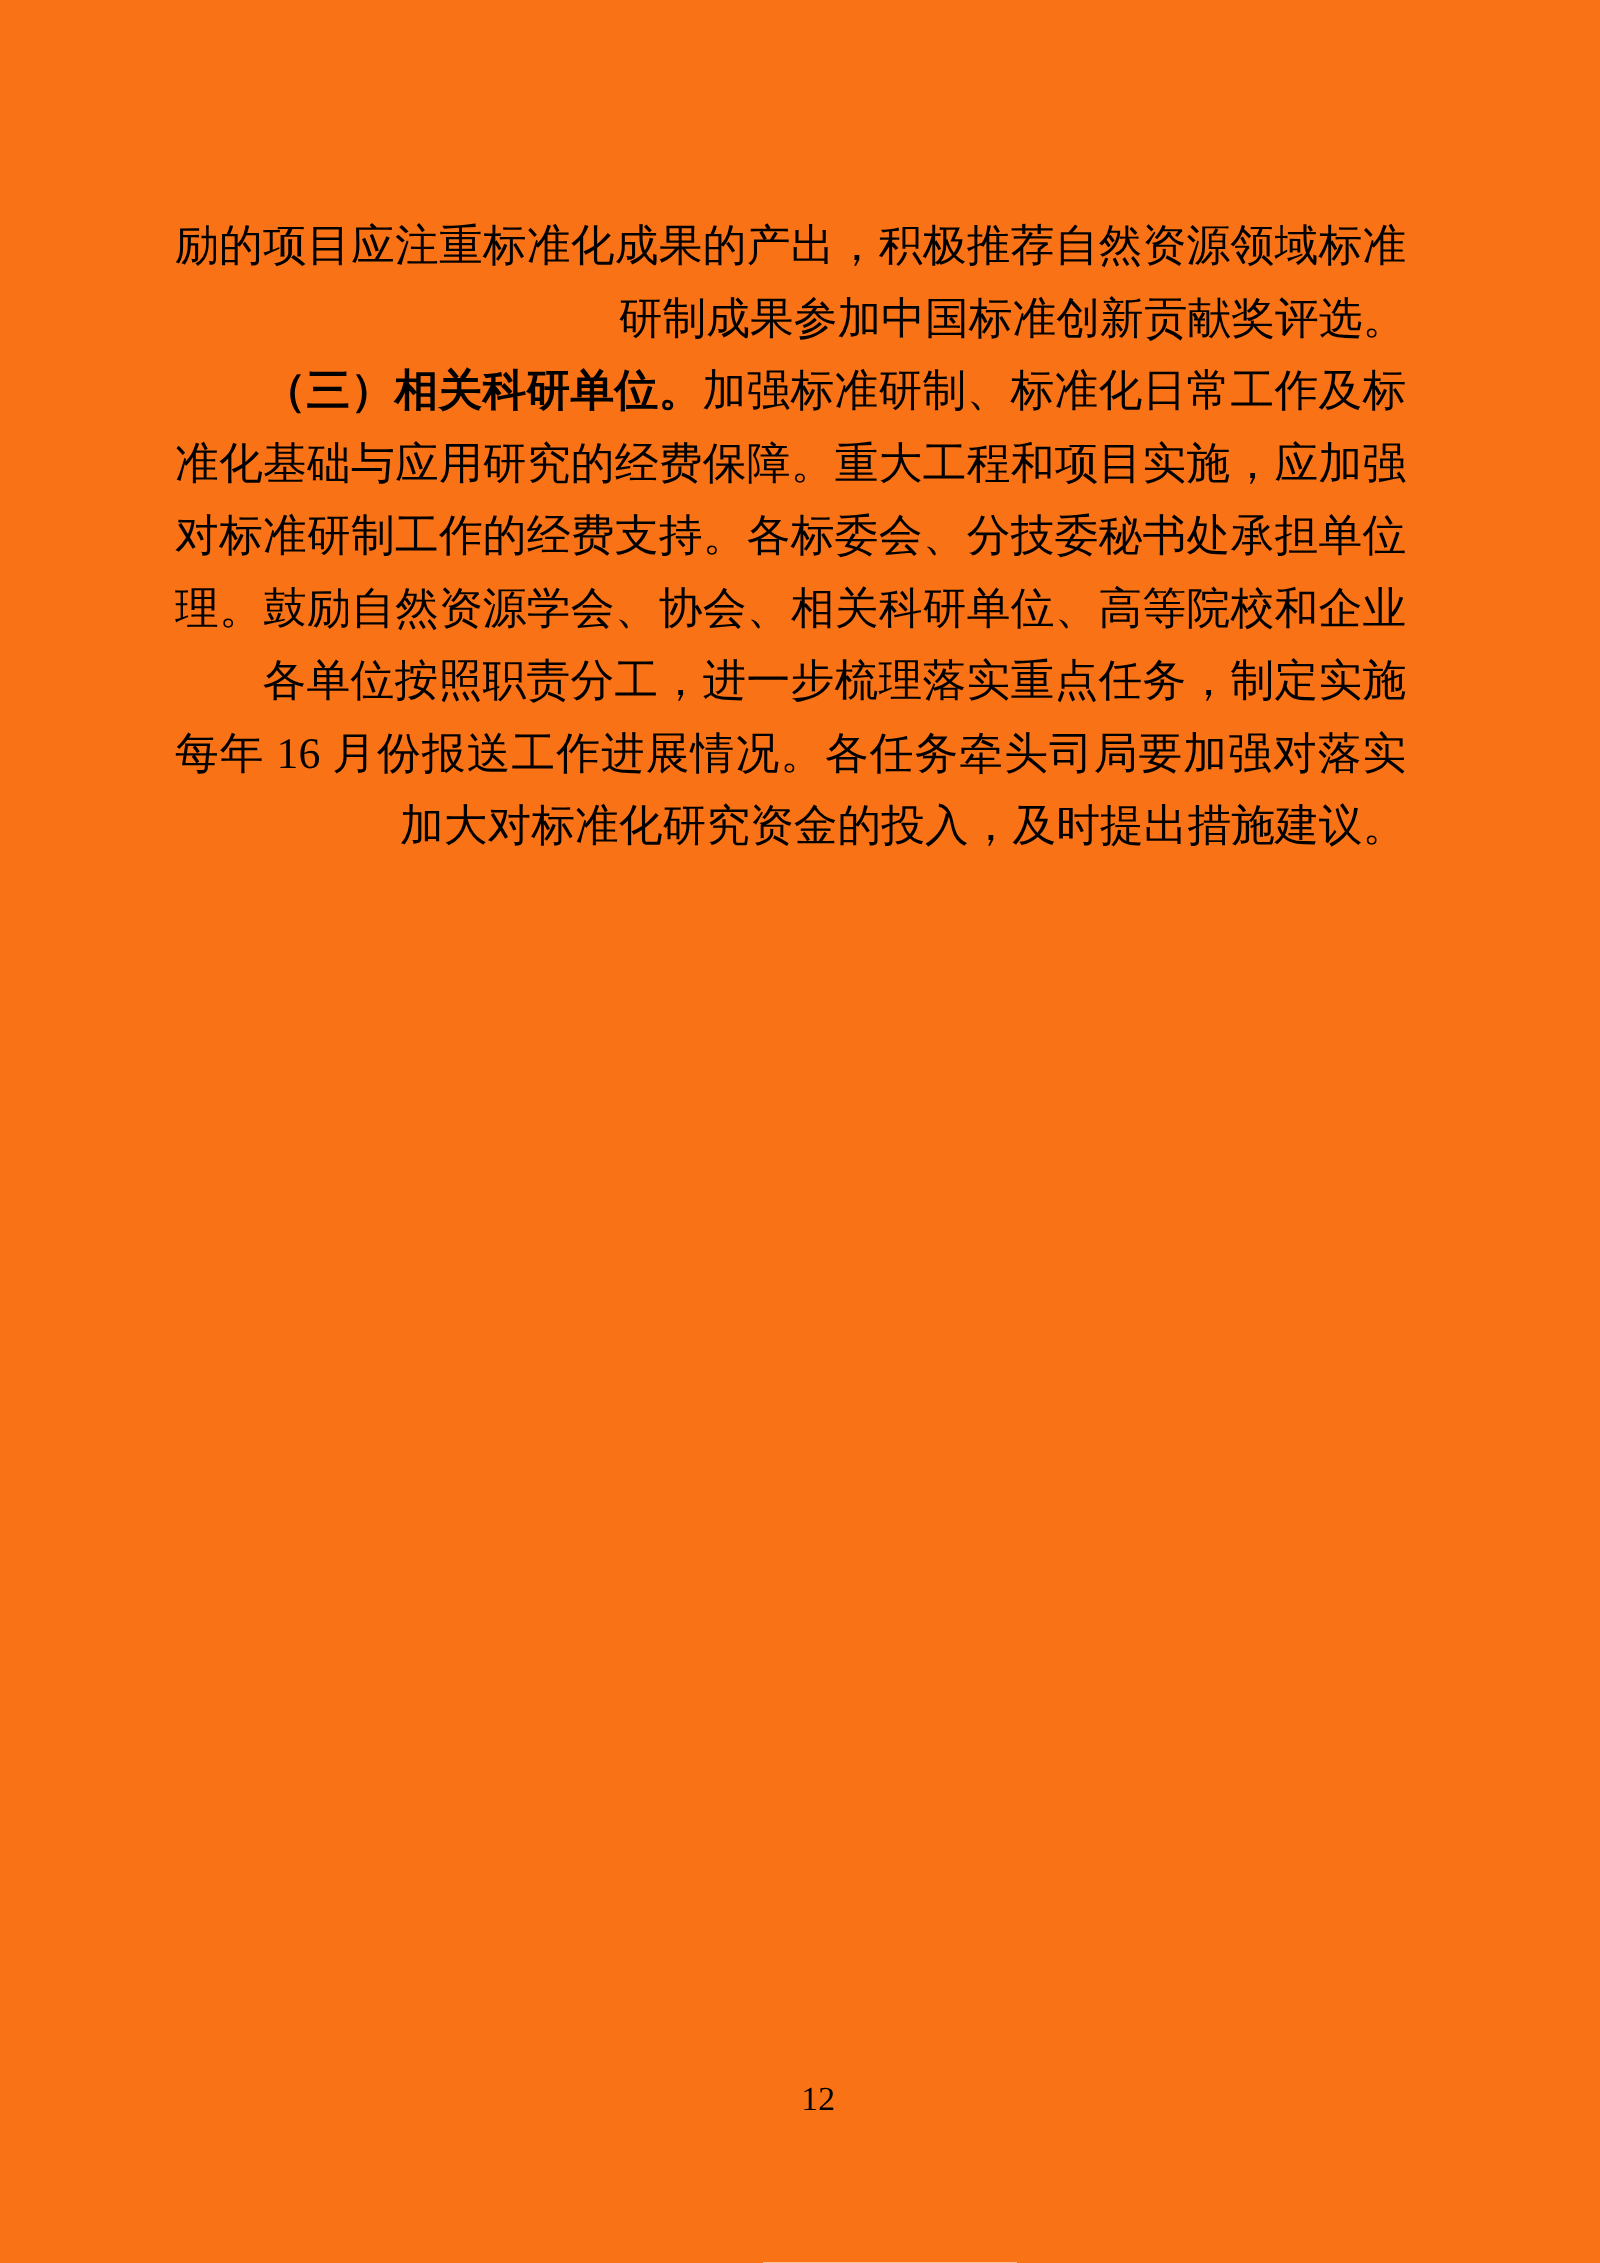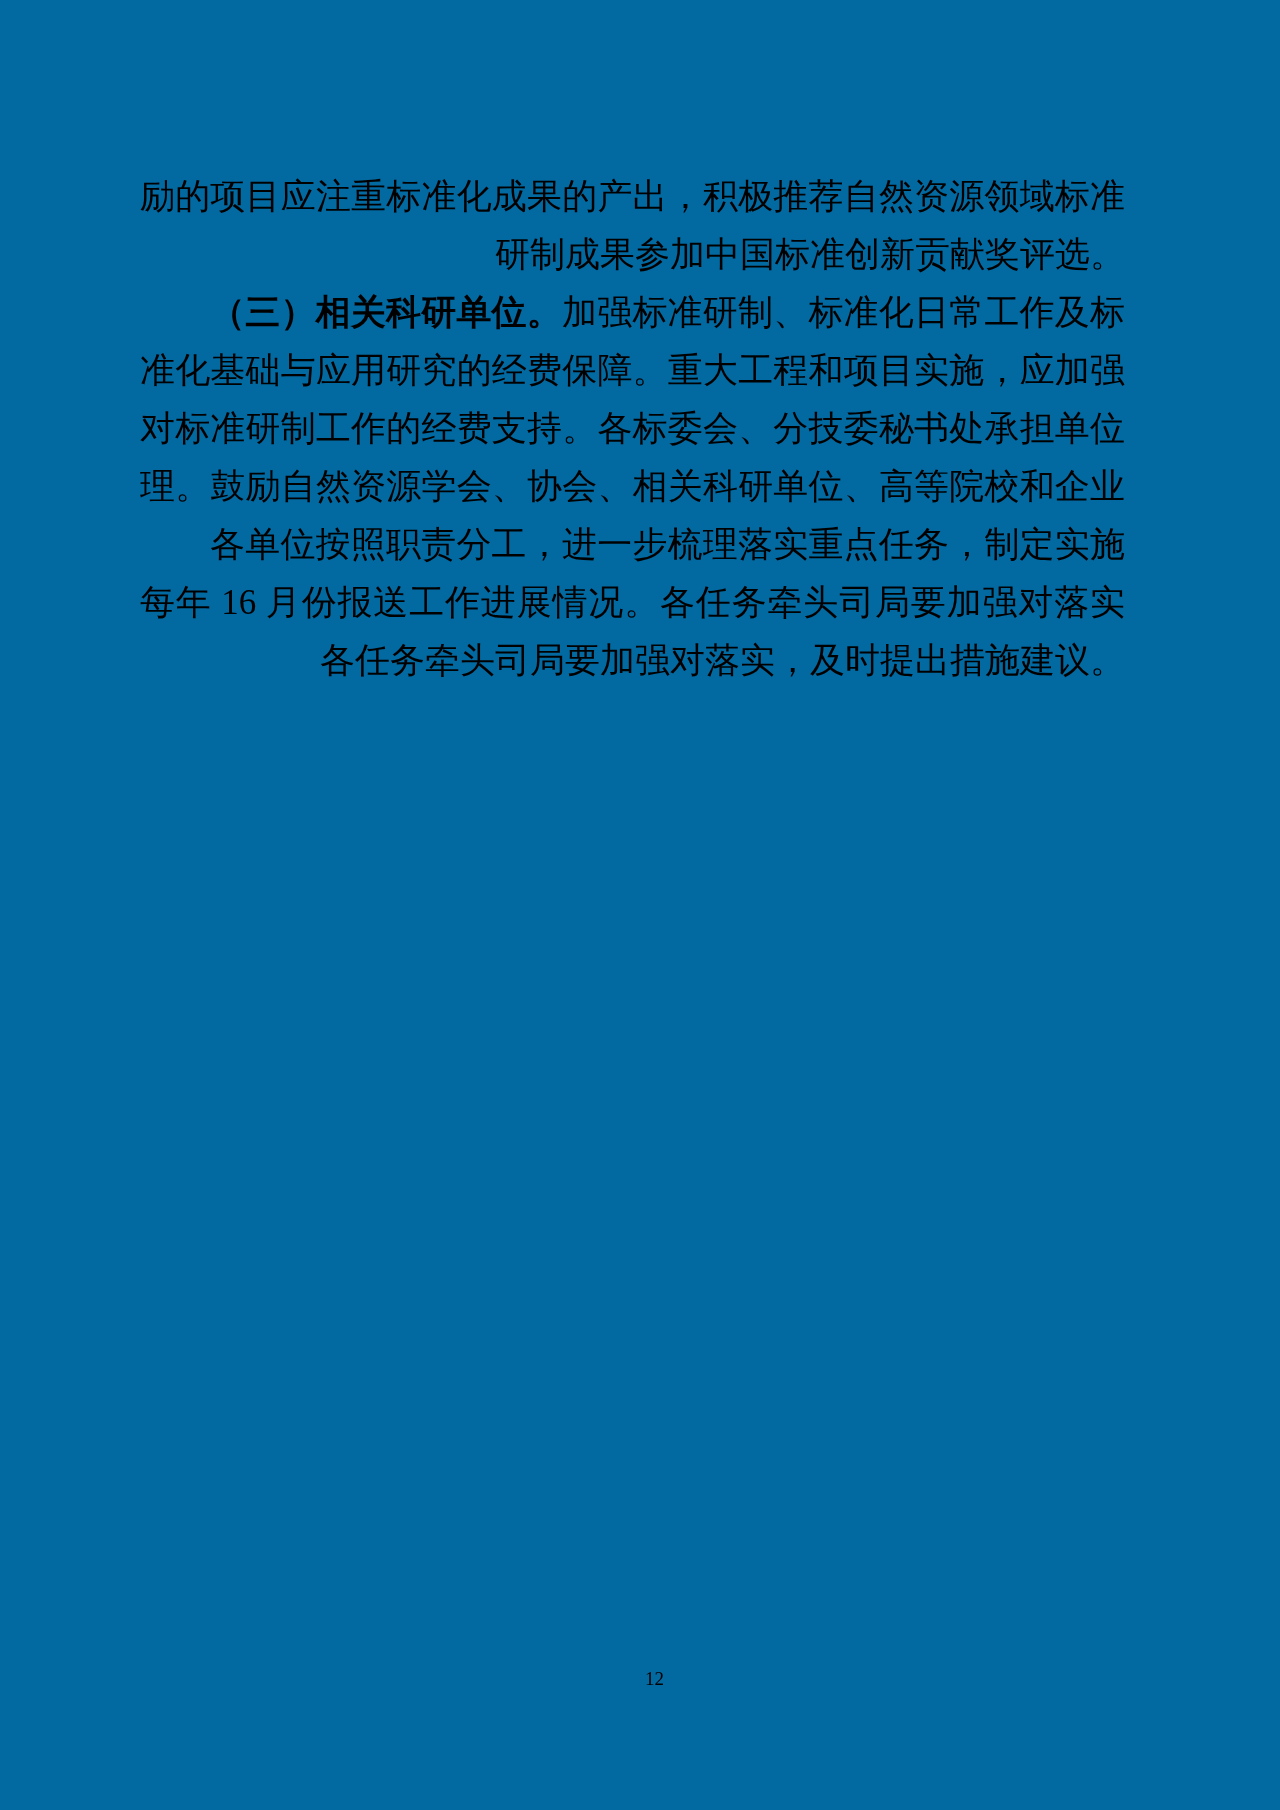--- a/index.html
+++ b/index.html
@@ -2,21 +2,21 @@
 <html><head>
 <meta charset="utf-8">
 <style>
   * { box-sizing: border-box; }
   html, body { margin: 0; padding: 0; background: #ffffff; }
 
   .page {
     position: relative;
     width: 1280px;
     height: 1810px;
-    background: #0369a1;
+    background: #f97316;
     color: #000000;
     font-family: "Liberation Serif", "DejaVu Serif", serif;
     overflow: hidden;
   }
 
   .doc-body {
     position: absolute;
     left: 140px;
     top: 168px;
     width: 985px;
@@ -42,21 +42,21 @@
   .bold {
     font-weight: bold;
   }
 
   .page-number {
     position: absolute;
     top: 1662px;
     left: 0;
     width: 100%;
     text-align: center;
-    font-size: 19px;
+    font-size: 27px;
     line-height: 34px;
     color: #000000;
     padding-left: 29px;
   }
 </style>
 </head>
 <body>
 
 <div class="page">
 
@@ -65,19 +65,19 @@
     <div class="line justify">励的项目应注重标准化成果的产出，积极推荐自然资源领域标准</div>
     <div class="line">研制成果参加中国标准创新贡献奖评选。</div>
 
     <div class="line justify indent"><span class="bold">（三）相关科研单位。</span><span>加强标准研制、标准化日常工作及标</span></div>
     <div class="line justify">准化基础与应用研究的经费保障。重大工程和项目实施，应加强</div>
     <div class="line justify">对标准研制工作的经费支持。各标委会、分技委秘书处承担单位</div>
     <div class="line justify">理。鼓励自然资源学会、协会、相关科研单位、高等院校和企业</div>
 
     <div class="line justify indent">各单位按照职责分工，进一步梳理落实重点任务，制定实施</div>
     <div class="line justify">每年 16 月份报送工作进展情况。各任务牵头司局要加强对落实</div>
-    <div class="line">各任务牵头司局要加强对落实，及时提出措施建议。</div>
+    <div class="line">加大对标准化研究资金的投入，及时提出措施建议。</div>
 
   </div>
 
   <div class="page-number">12</div>
 
 </div>
 
 </body></html>

